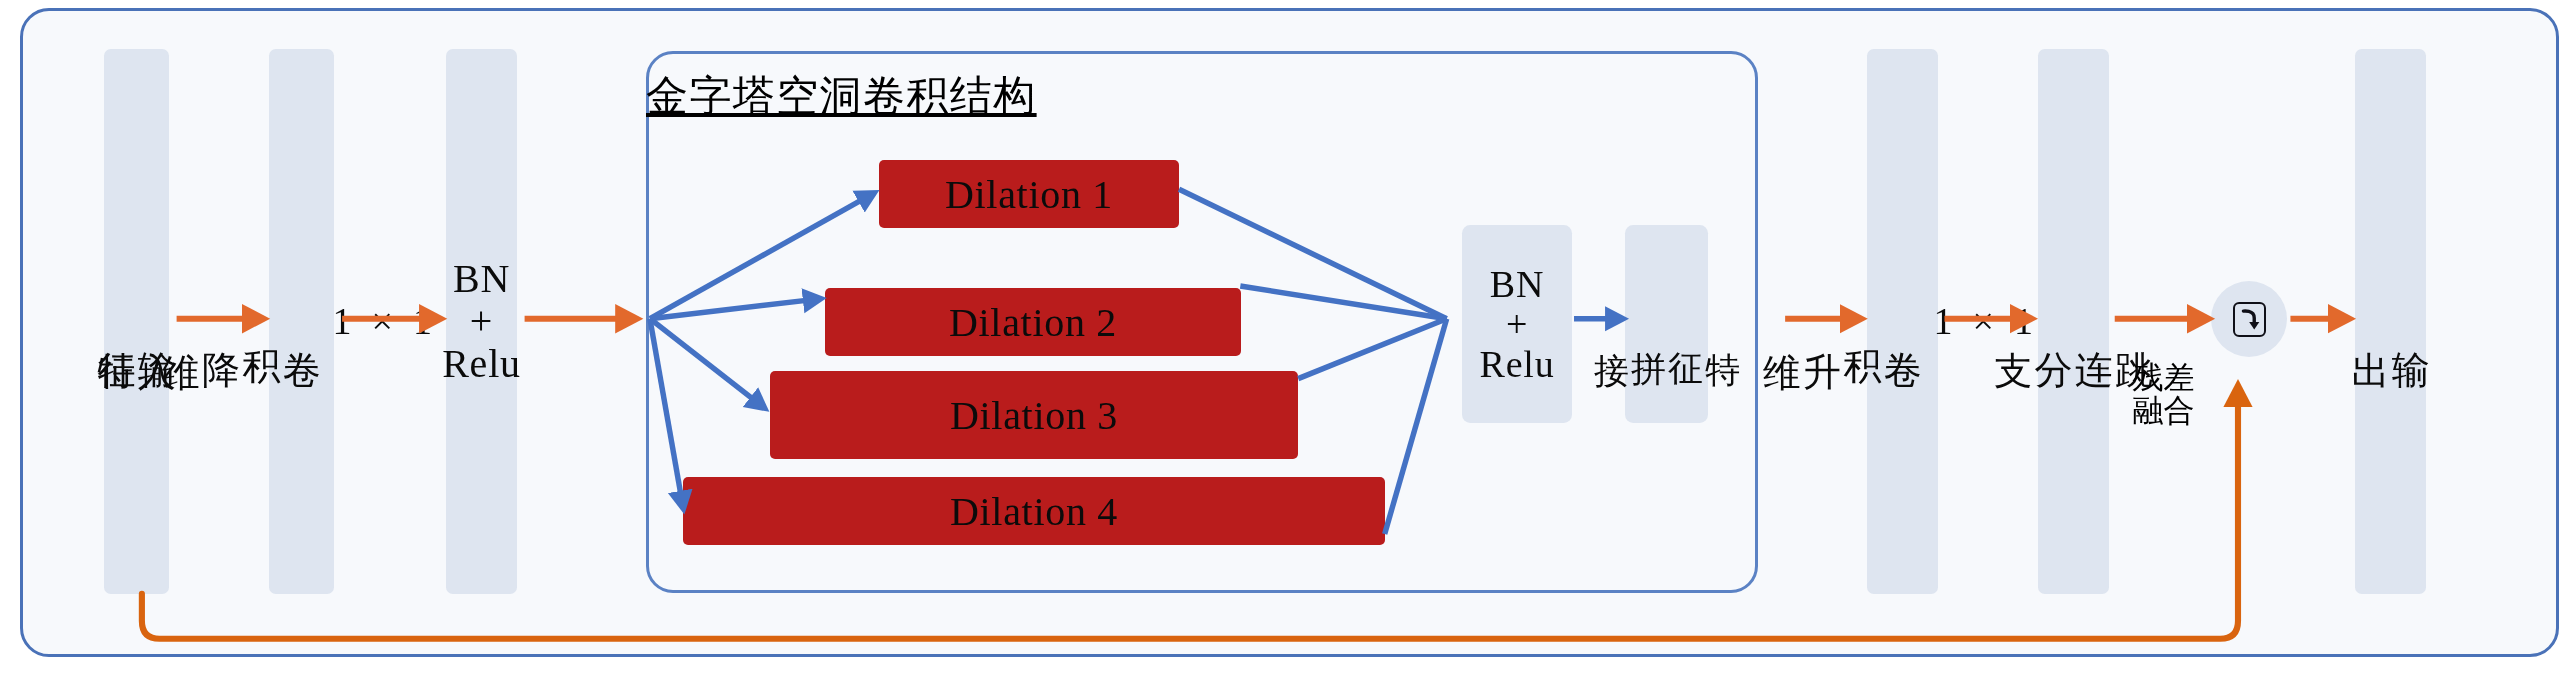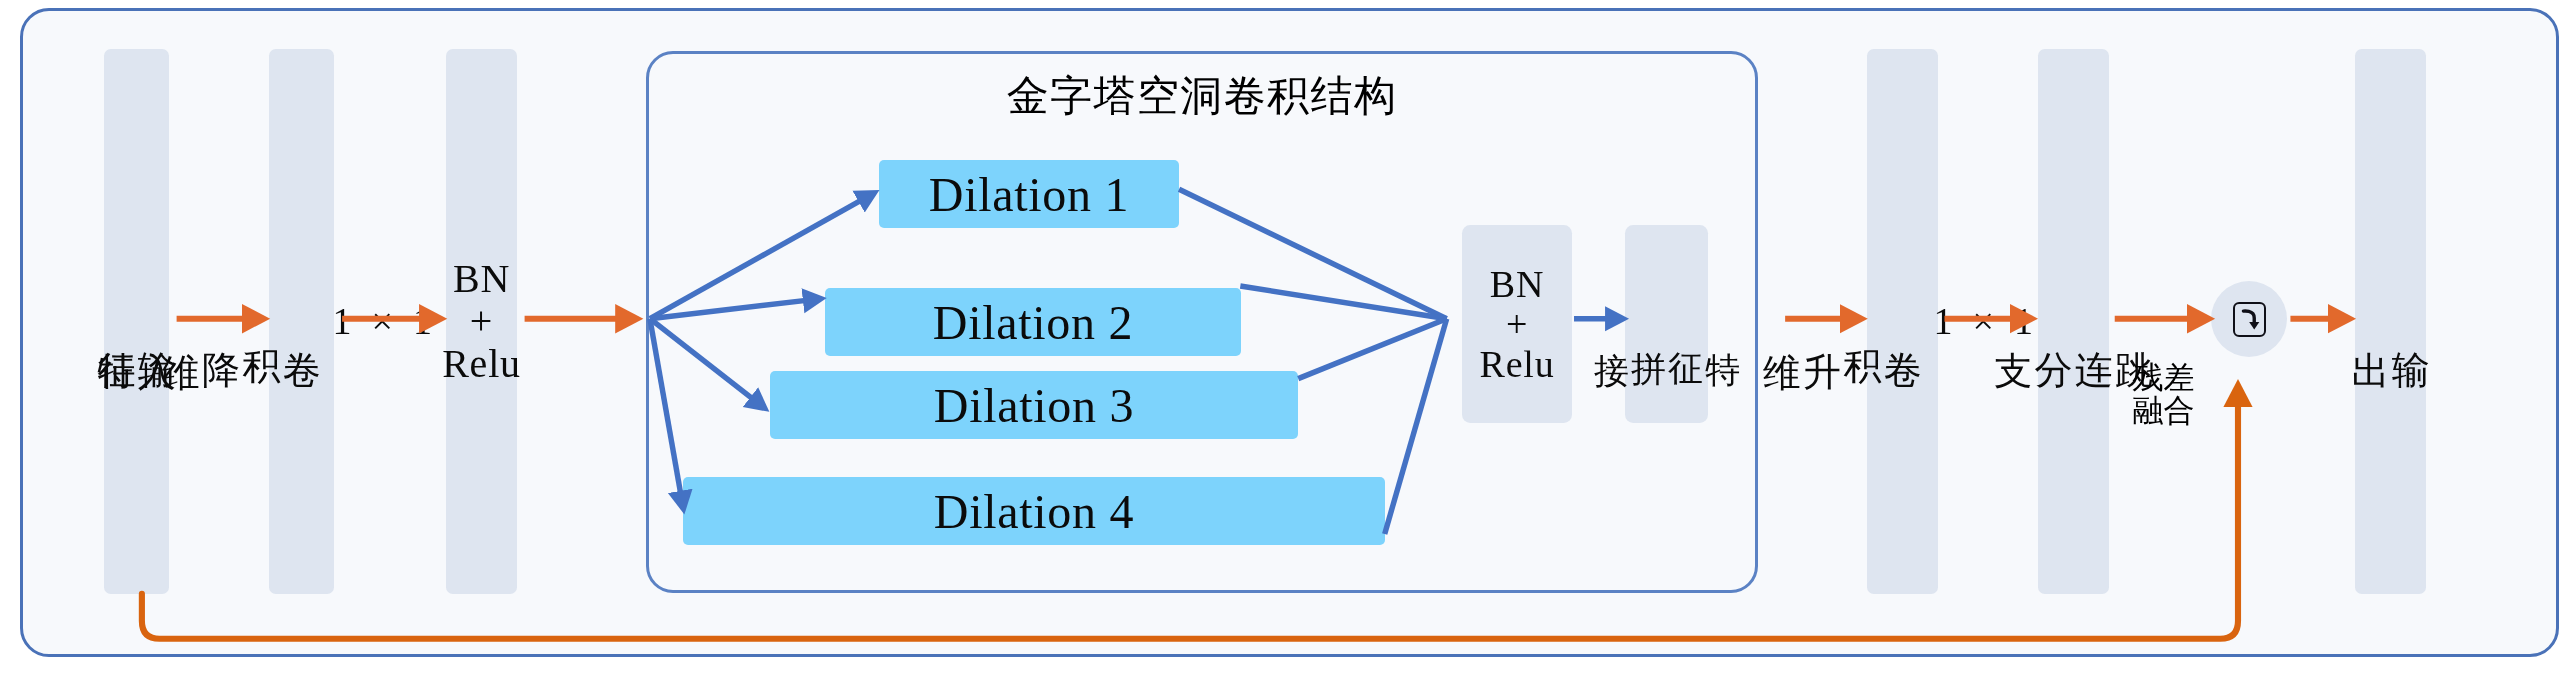--- a/index.html
+++ b/index.html
@@ -28,29 +28,29 @@
   }
 
   
   .pyr-frame{
     position:absolute;left:646px;top:51px;width:1112px;height:542px;
     border:3.4px solid #5b82c4;border-radius:27px;background:transparent;
     box-sizing:border-box;
   }
   .pyr-title{
     position:absolute;left:646px;top:68px;width:1112px;
-    text-align:center;font-size:42px;color:#000;
-    font-family:"Liberation Serif", serif;letter-spacing:1.4px;
+    text-align:left;font-size:42px;color:#000;
+    font-family:"Liberation Serif", serif;letter-spacing:1.4px;text-decoration:underline;
   }
 
   
   .dil{
-    position:absolute;background:#7dd3fc;border-radius:5px;
-    display:flex;align-items:center;justify-content:center;
-    font-size:48px;color:#0b0b0b;font-family:"Liberation Serif", serif;
+    position:absolute;background:#b91c1c;border-radius:5px;
+    display:flex;align-items:center;justify-content:center;
+    font-size:40px;color:#0b0b0b;font-family:"Liberation Serif", serif;
     letter-spacing:0.7px;box-sizing:border-box;
   }
 
   
   .merge-circle{
     position:absolute;left:2211px;top:281px;width:76px;height:76px;
     border-radius:50%;background:#dee5f0;
     display:flex;align-items:center;justify-content:center;
   }
   .merge-glyph{
@@ -98,21 +98,21 @@
 
   <div class="pyr-frame"></div>
   <div class="pyr-title">金字塔空洞卷积结构</div>
 
   <div class="dil" style="left:879px;top:160px;width:300px;height:68px;">
     <span>Dilation 1</span>
   </div>
   <div class="dil" style="left:825px;top:266px;width:416px;height:68px;margin-top:22px;">
     <span>Dilation 2</span>
   </div>
-  <div class="dil" style="left:770px;top:371px;width:528px;height:68px;">
+  <div class="dil" style="left:770px;top:371px;width:528px;height:88px;">
     <span>Dilation 3</span>
   </div>
   <div class="dil" style="left:683px;top:477px;width:702px;height:68px;align-items:center;">
     <span>Dilation 4</span>
   </div>
 
   <div class="vblock" style="left:1462px;top:225px;width:110px;height:198px;border-radius:8.2px;">
     <span class="vtext" style="font-size:38px;writing-mode:horizontal-tb;text-orientation:mixed;">BN
 +
 Relu</span>

